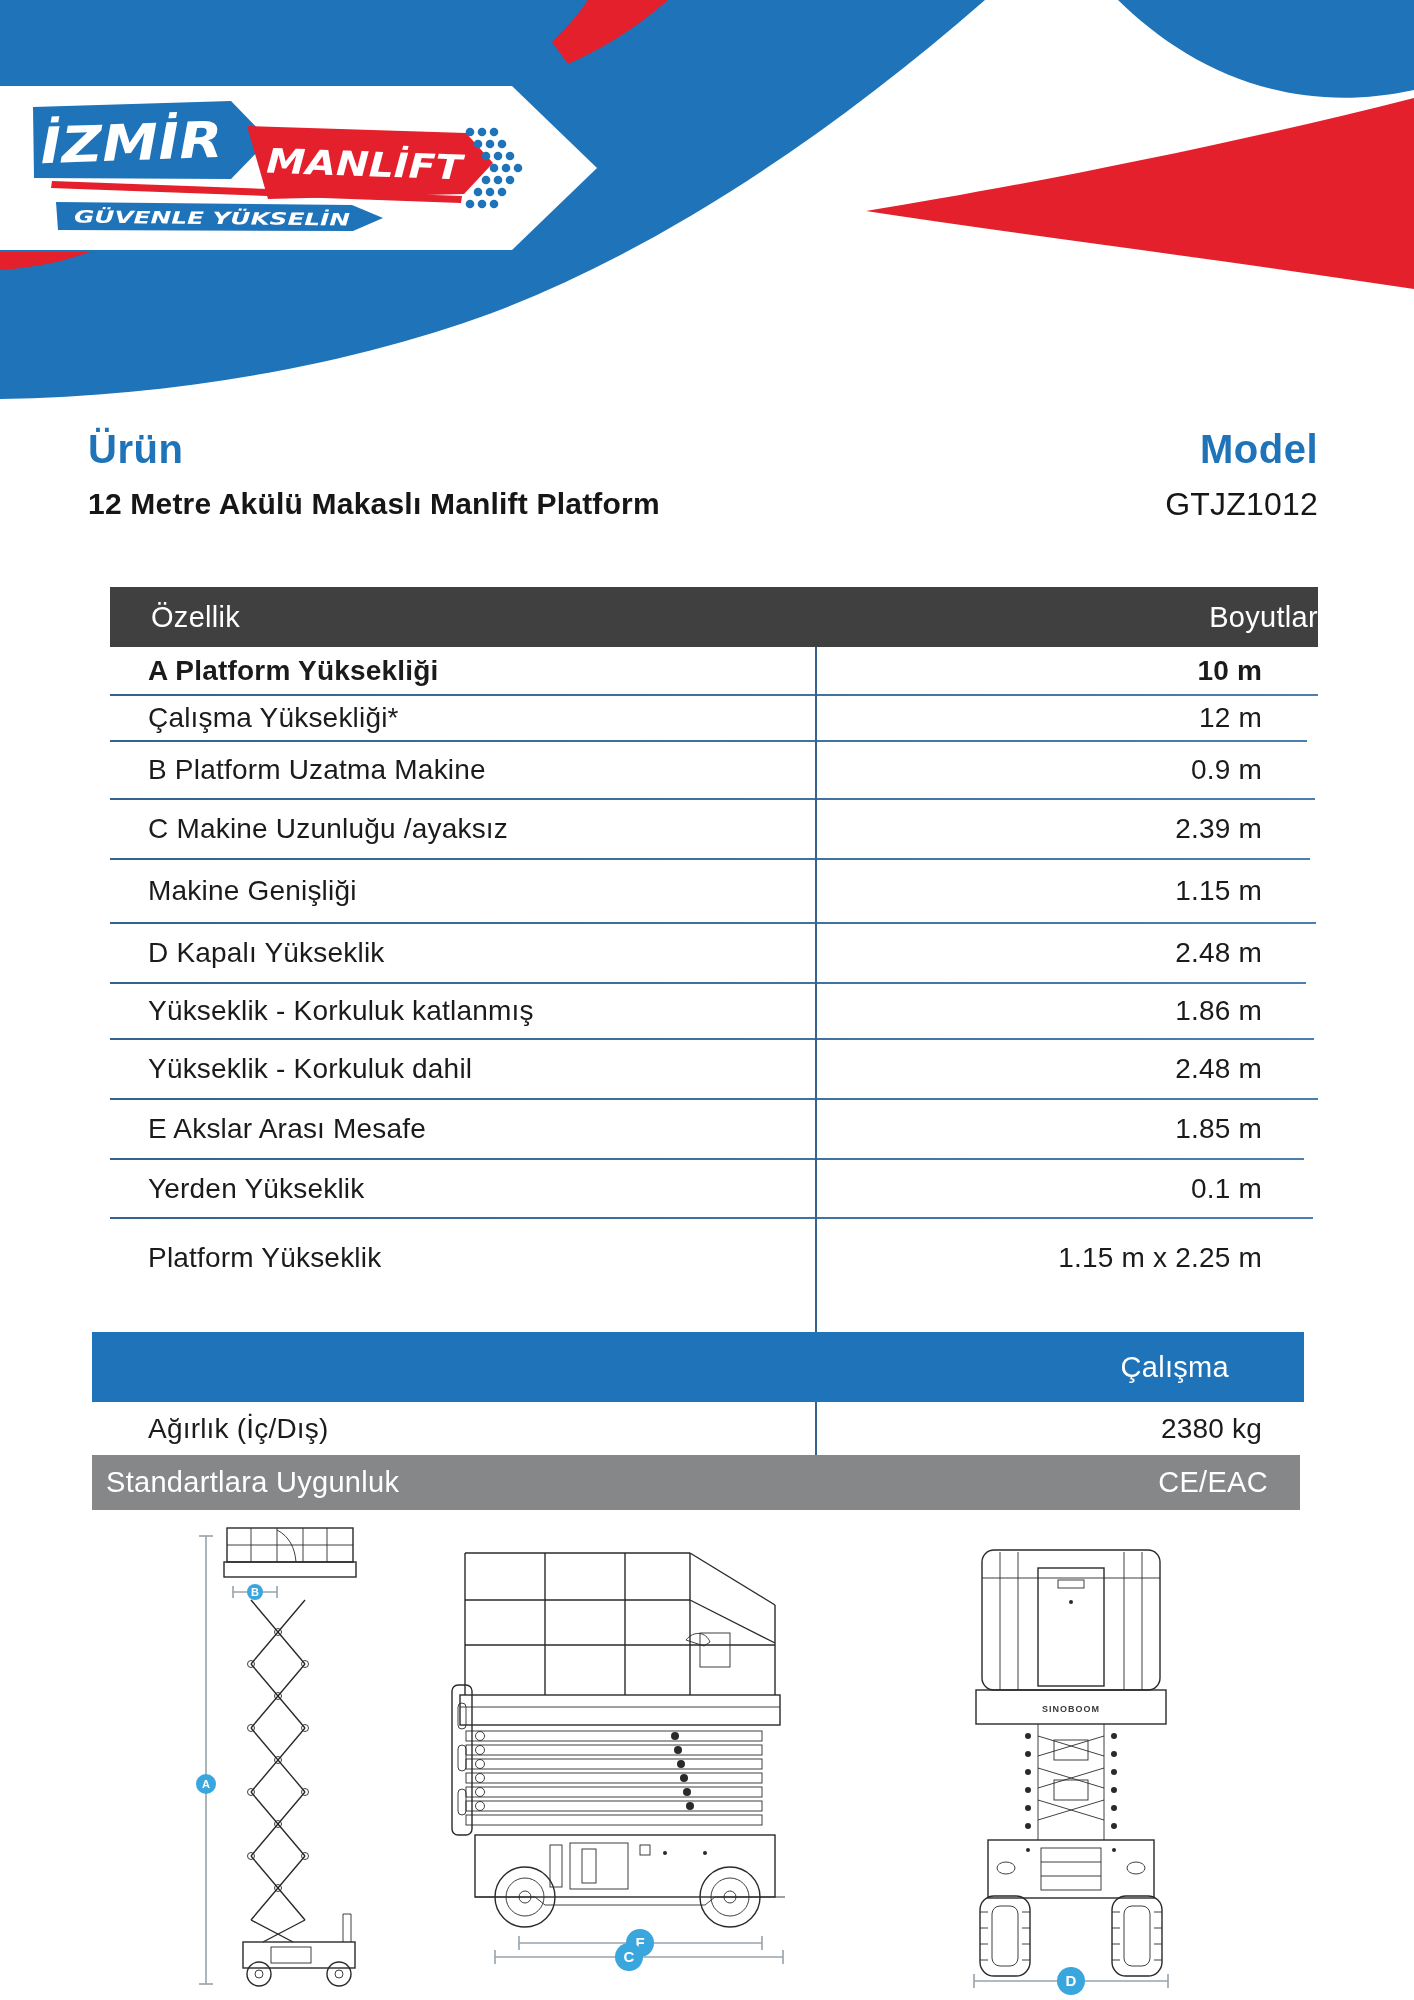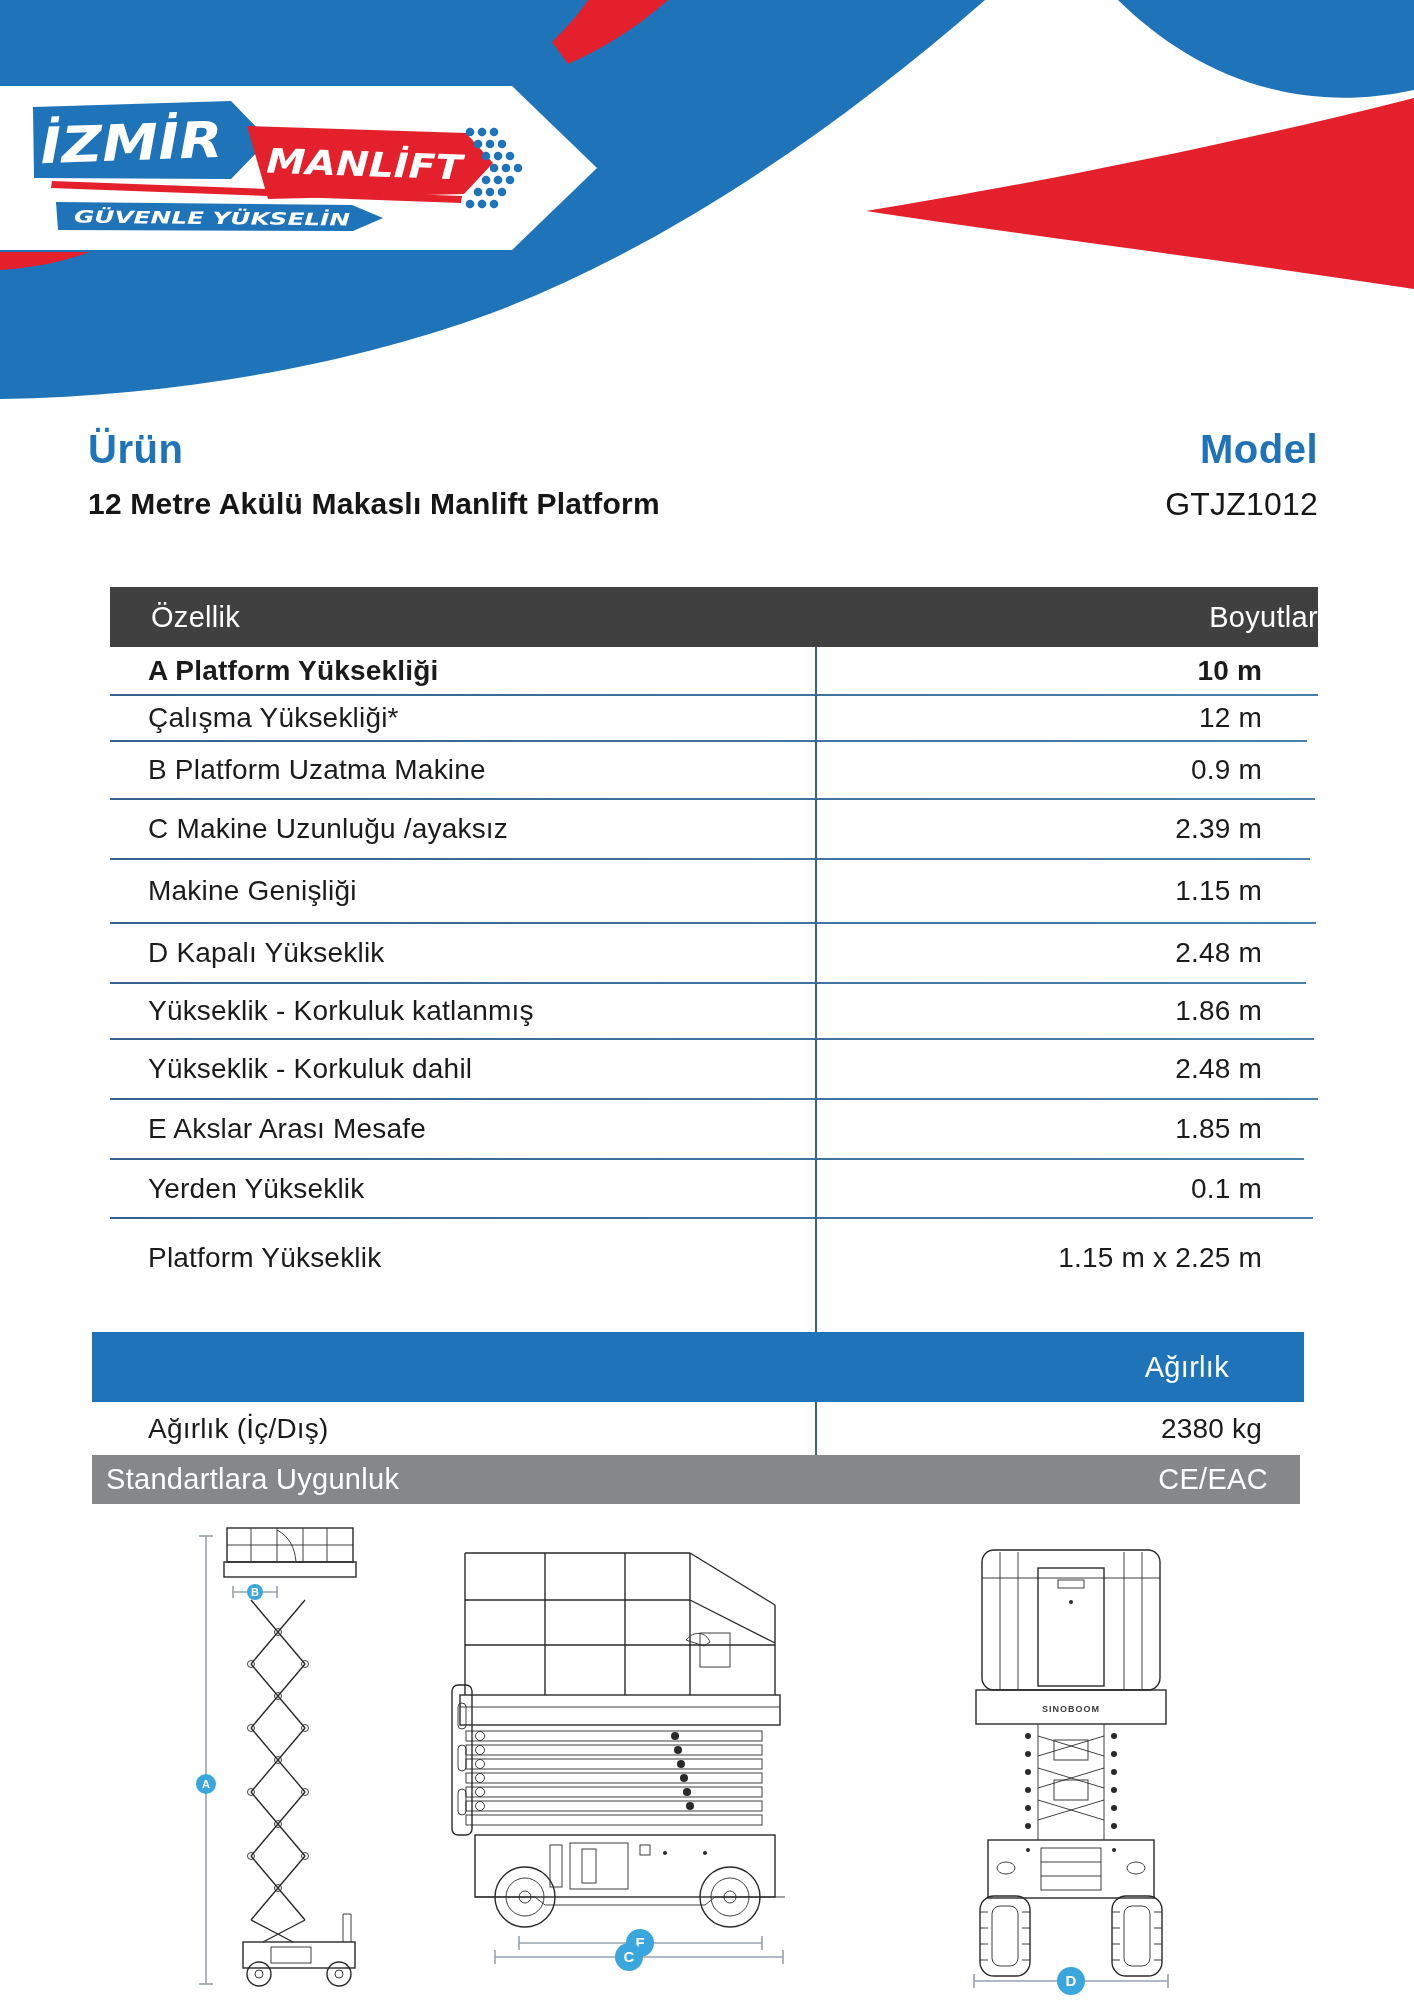--- a/index.html
+++ b/index.html
@@ -26,21 +26,21 @@
   .spec-row .cell-label{flex:0 0 705px;padding-left:38px;box-sizing:border-box;letter-spacing:.2px;}
   .spec-row .cell-value{flex:1;text-align:right;padding-right:56px;letter-spacing:.2px;}
   .row-divider{position:absolute;left:0;bottom:-1px;height:2px;
                background:linear-gradient(90deg,#35628f,#4a7fae);}
   .v-divider{position:absolute;left:705px;top:60px;width:2px;height:808px;background:#35628f;z-index:0;}
 
   .weight-band{position:absolute;left:-18px;top:745px;width:1212px;height:70px;background:#1e73b9;z-index:2;
                display:flex;align-items:center;justify-content:flex-end;}
   .weight-band .band-text{color:#fff;font-size:29px;font-weight:500;padding-right:75px;letter-spacing:.3px;}
   .weight-row{position:absolute;top:815px;left:0;width:100%;height:53px;z-index:1;}
-  .compliance-band{position:absolute;left:-18px;top:868px;width:1208px;height:49px;background:#868789;z-index:2;
+  .compliance-band{position:absolute;left:-18px;top:868px;width:1208px;height:55px;background:#868789;z-index:2;
                    display:flex;align-items:center;justify-content:space-between;color:#fff;
                    font-size:29px;font-weight:500;letter-spacing:.3px;}
   .compliance-band .c-label{padding-left:14px;}
   .compliance-band .c-value{padding-right:32px;}
 
   
   .diagram{position:absolute;}
   .d-left{left:193px;top:1522px;}
   .d-mid{left:450px;top:1545px;}
   .d-right{left:966px;top:1540px;}
@@ -174,21 +174,21 @@
         </div>
         <div class="spec-row" style="height: 80px;">
           <div class="cell-label">Platform Yükseklik</div>
           <div class="cell-value">1.15 m x 2.25 m</div>
         </div>
       </div>
 
     <div class="v-divider"></div>
 
     <div class="weight-band">
-      <span class="band-text">Ağırlık</span>
+      <span class="band-text">Çalışma</span>
     </div>
 
     <div class="spec-row weight-row">
       <div class="cell-label">Ağırlık (İç/Dış)</div>
       <div class="cell-value">2380 kg</div>
     </div>
 
     <div class="compliance-band">
       <span class="c-label">Standartlara Uygunluk</span>
       <span class="c-value">CE/EAC</span>

